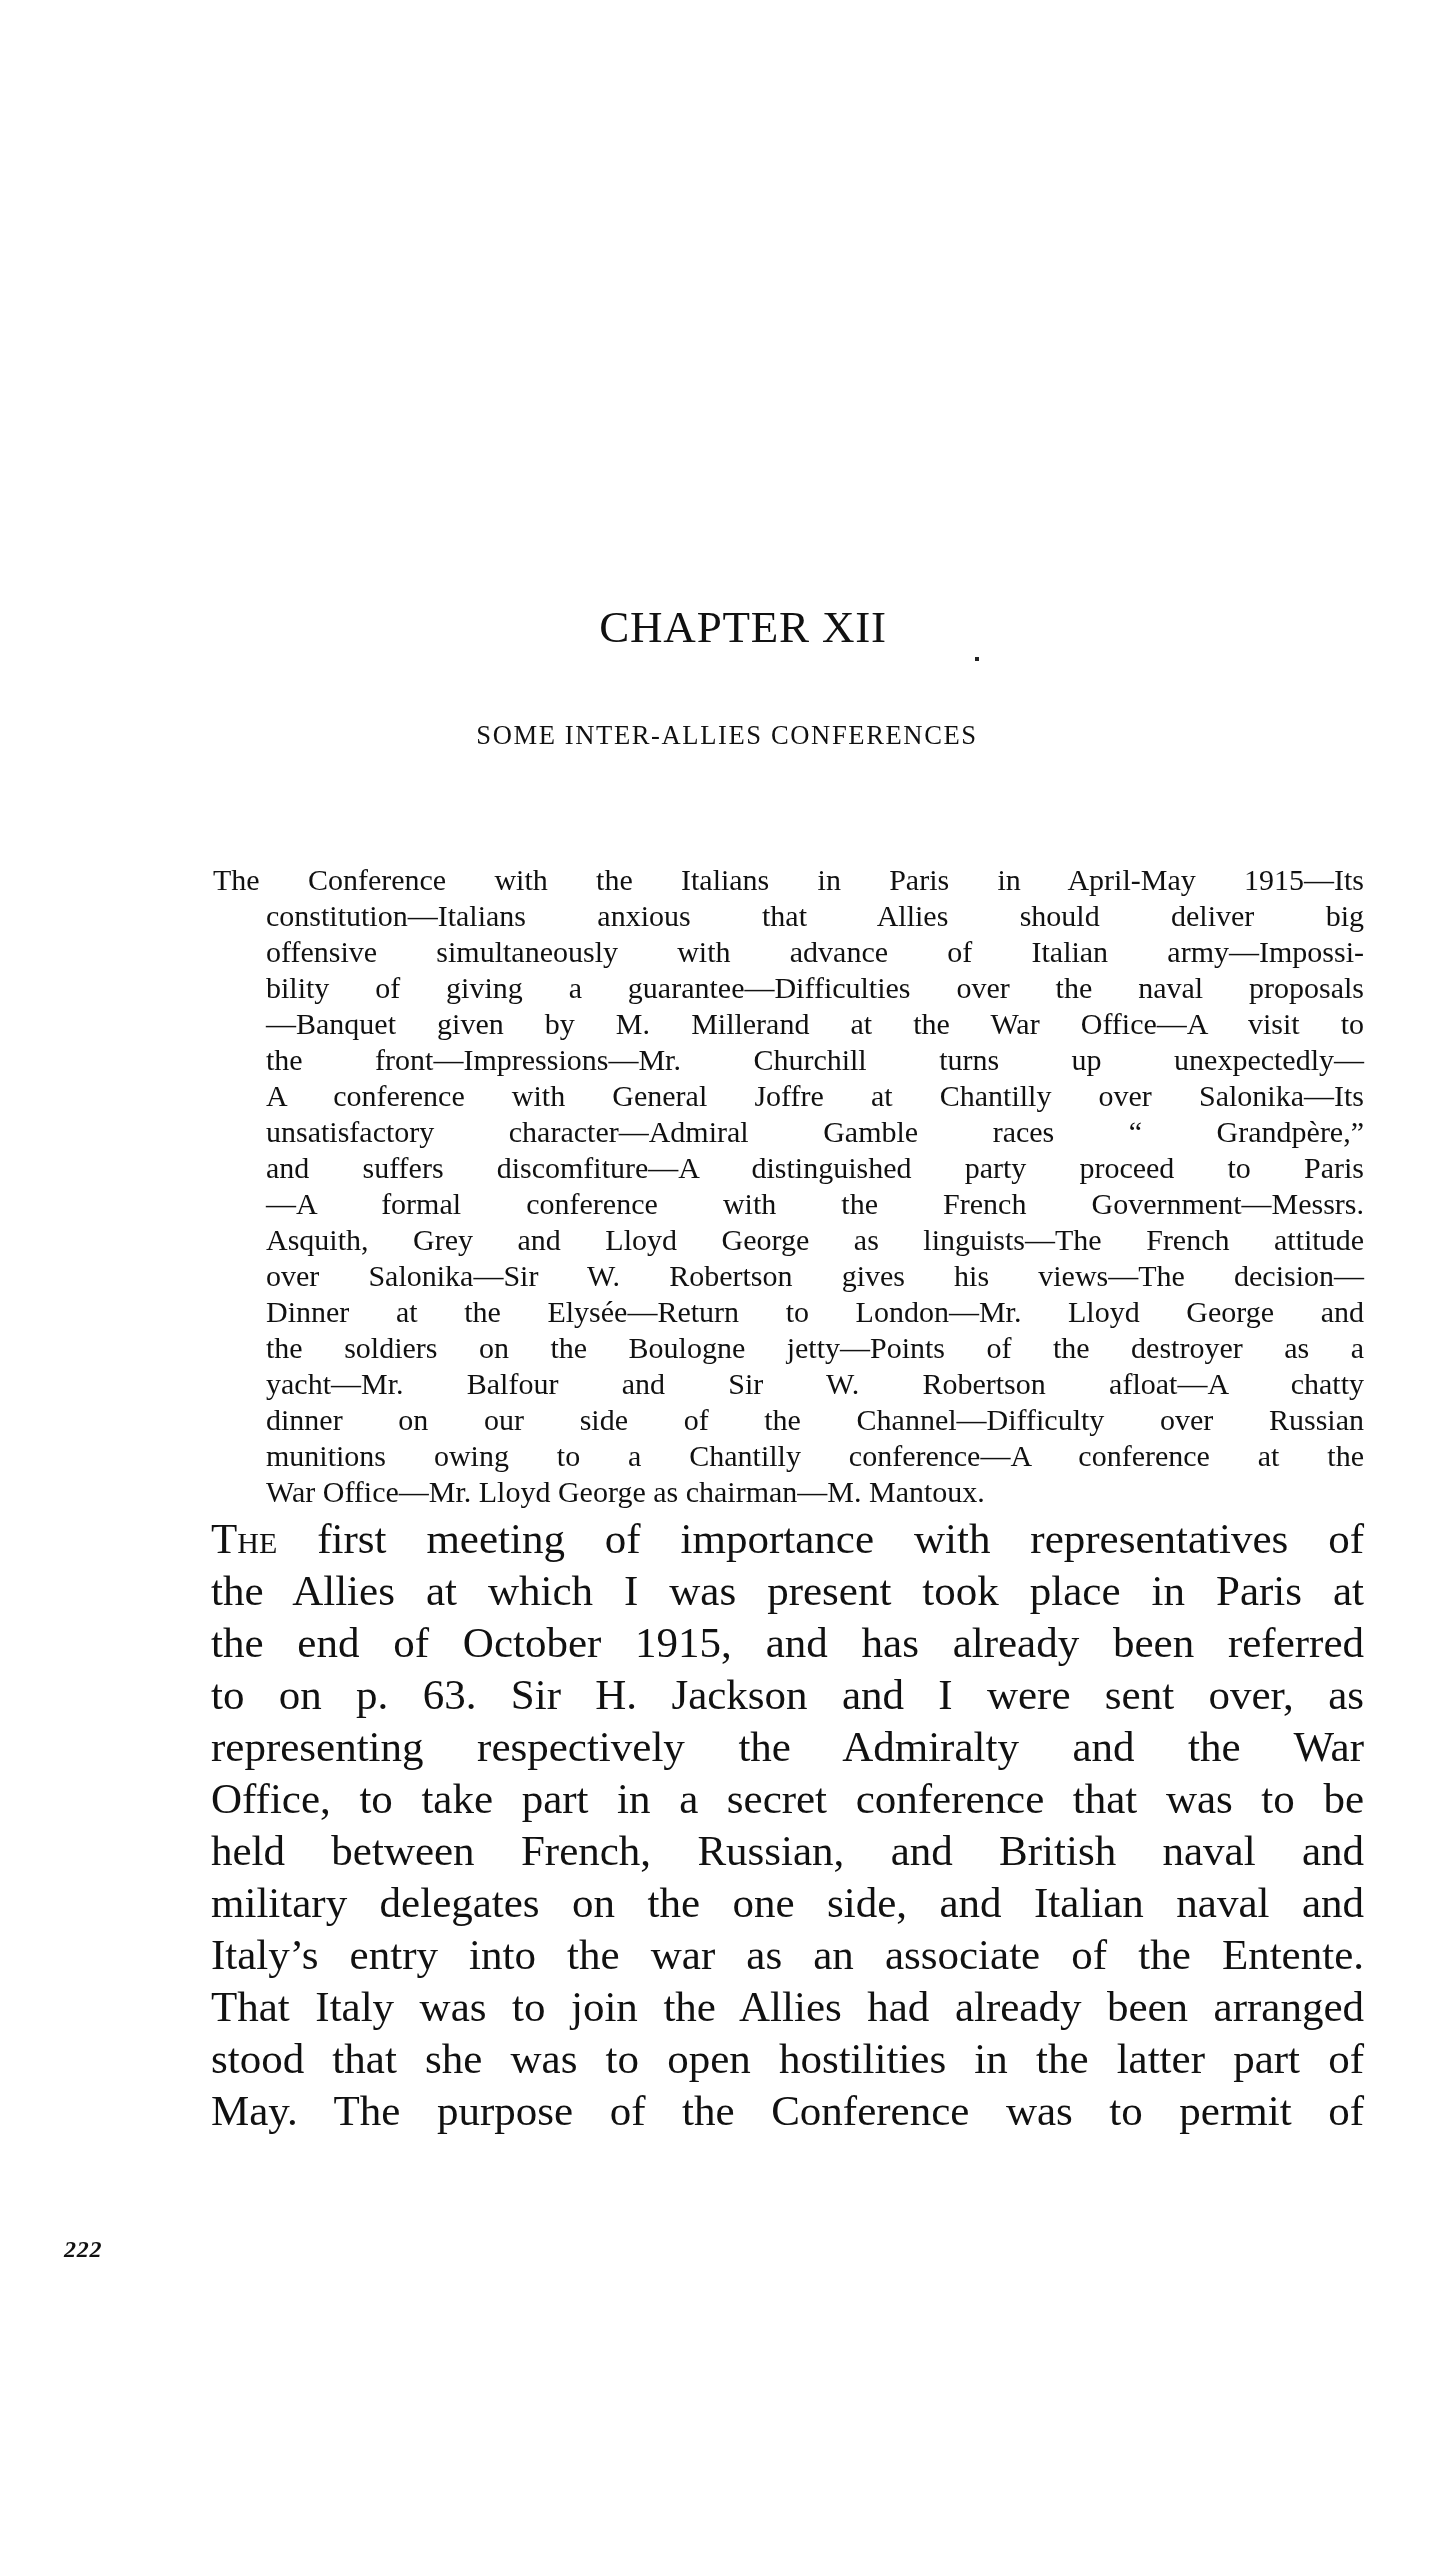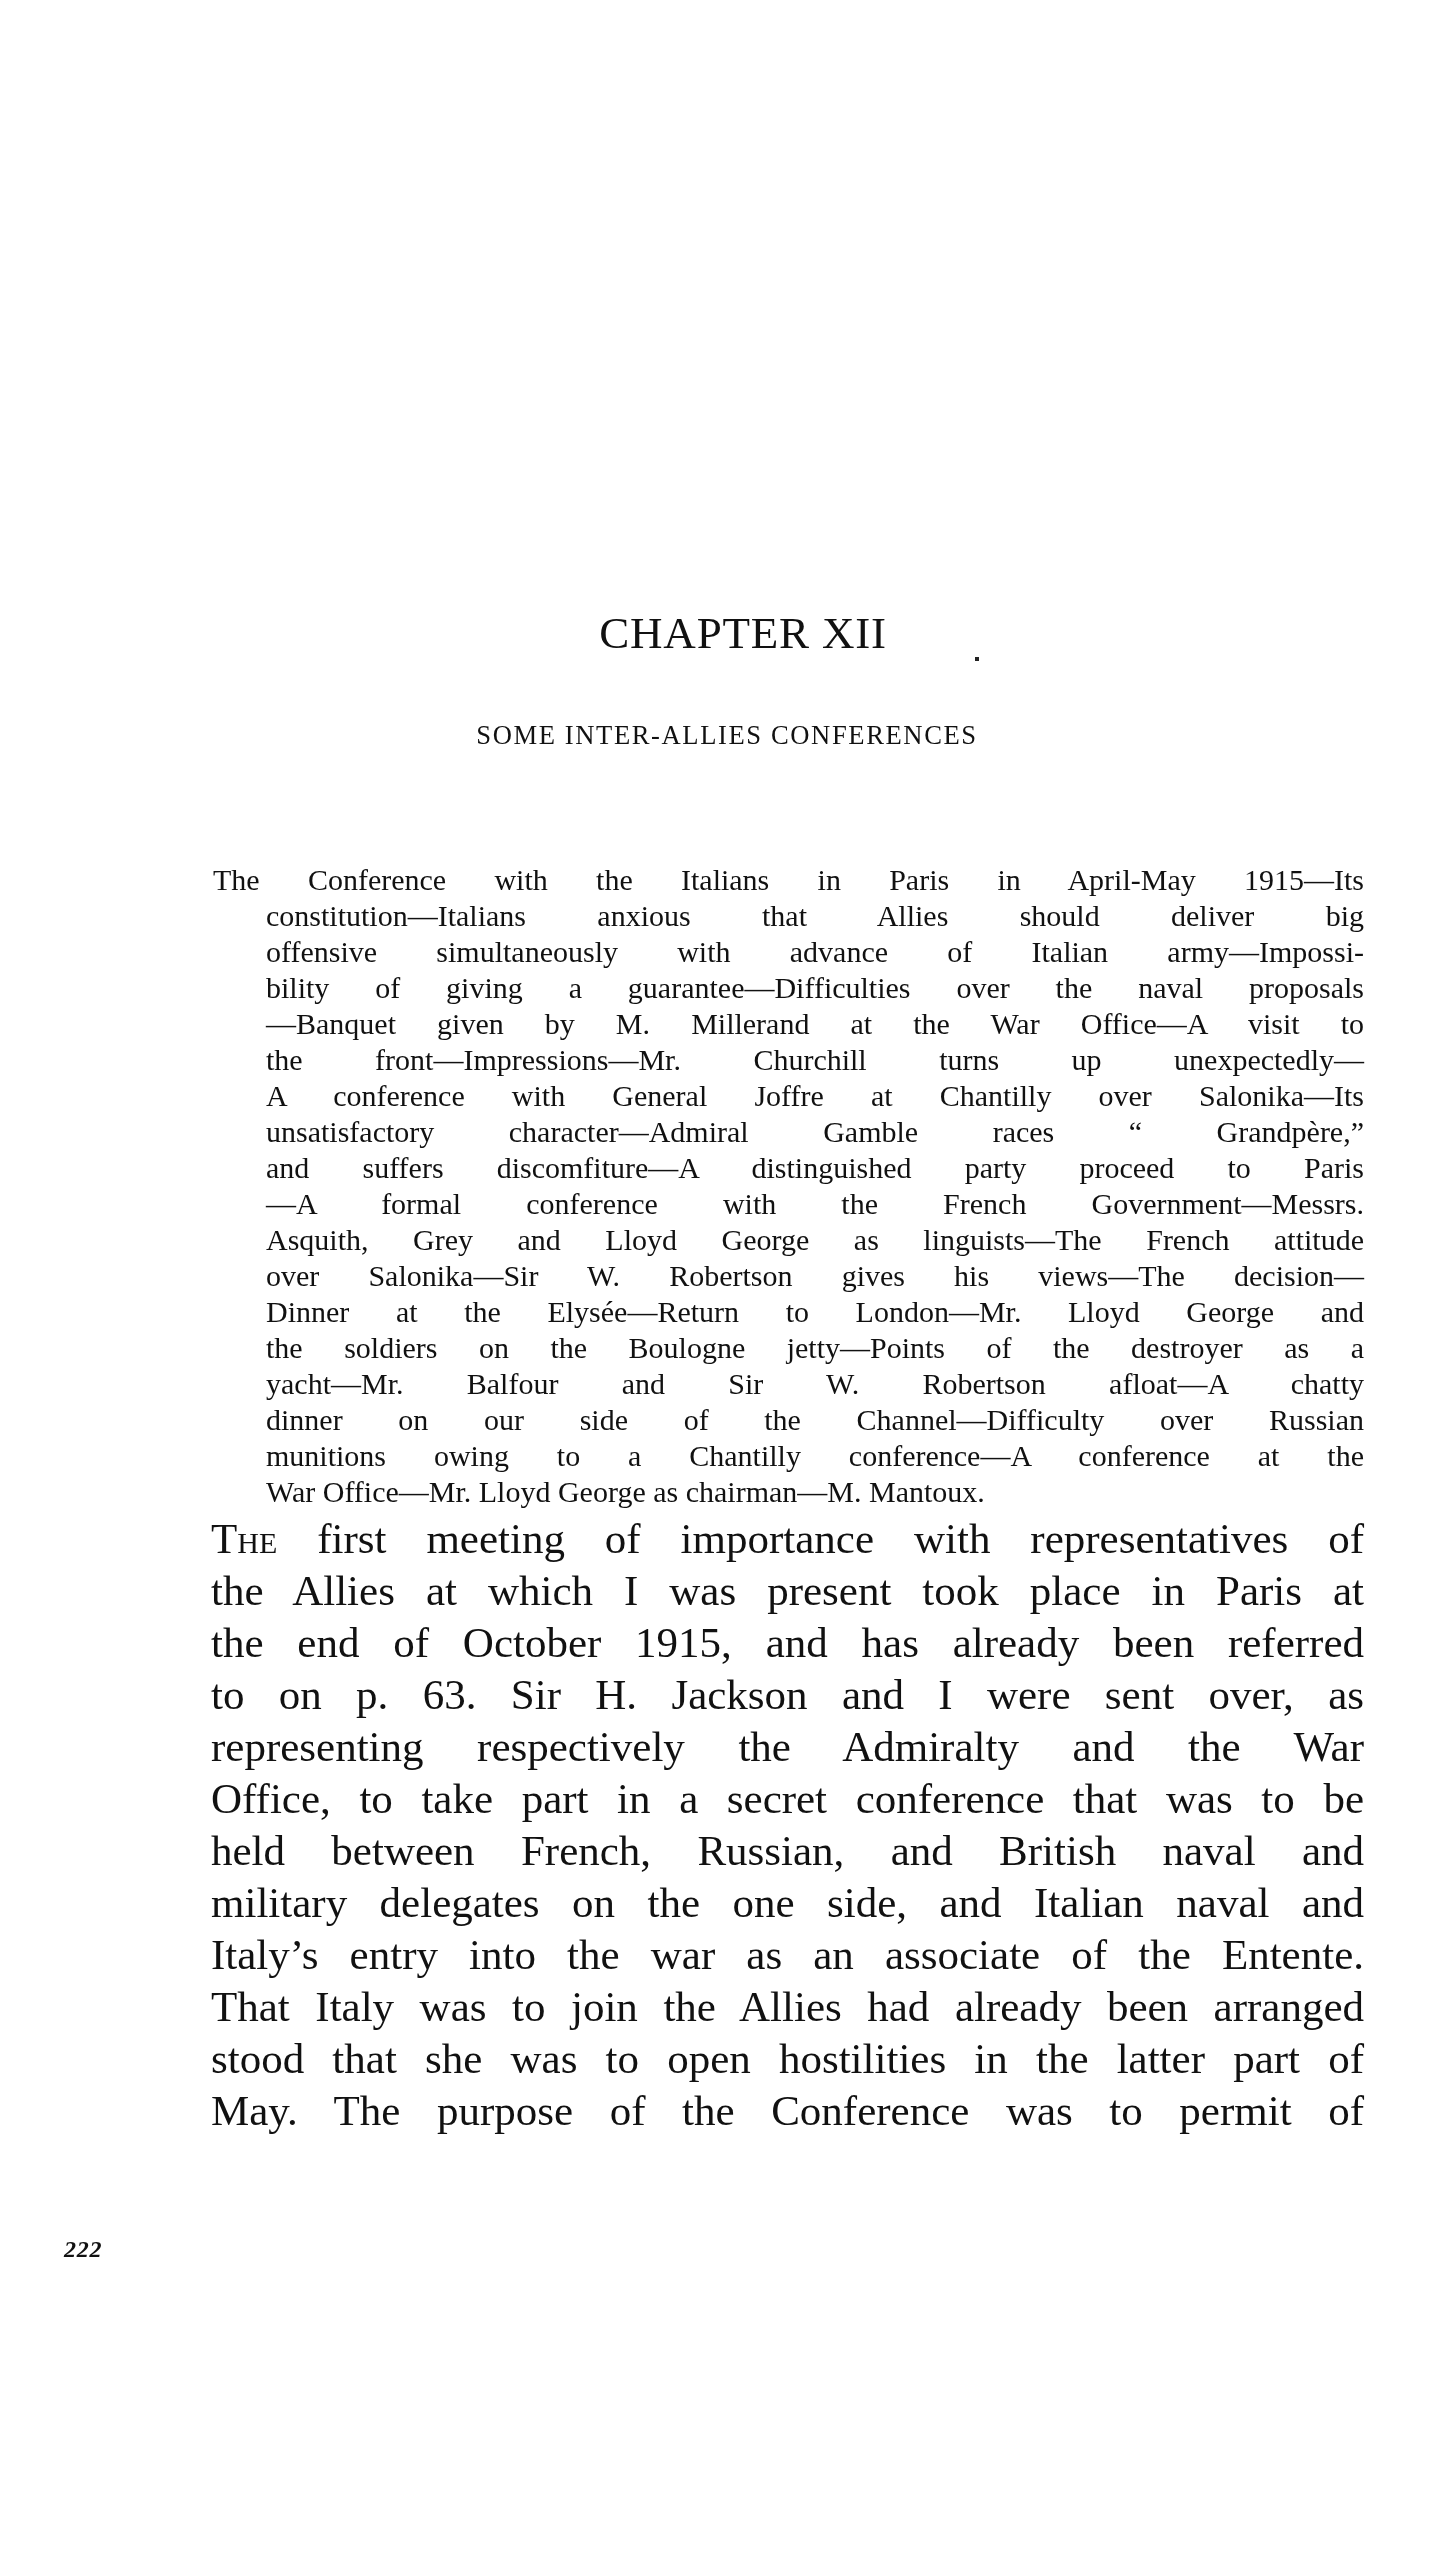--- a/index.html
+++ b/index.html
@@ -23,21 +23,20 @@
     .chapter-title {
       position: absolute;
       left: 0; width: 1454px;
       top: 605px;
       text-align: center;
       font-size: 45px;
       letter-spacing: 0.8px;
       line-height: 1;
       padding-left: 32px;
       box-sizing: border-box;
-      margin-top: 6px;
     }
     .stray-dot {
       position: absolute;
       left: 975px; top: 657px;
       width: 4px; height: 4px;
       background: #222;
     }
     .chapter-subtitle {
       position: absolute;
       left: 0; width: 1454px;

